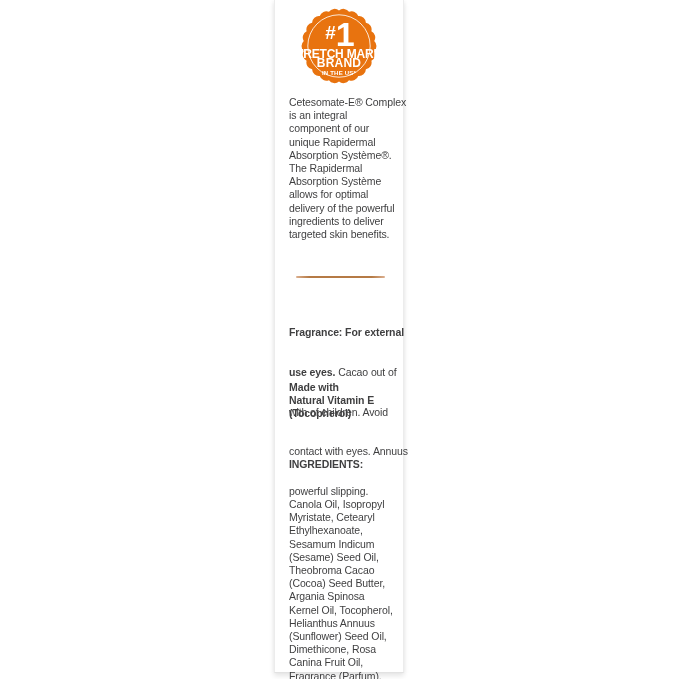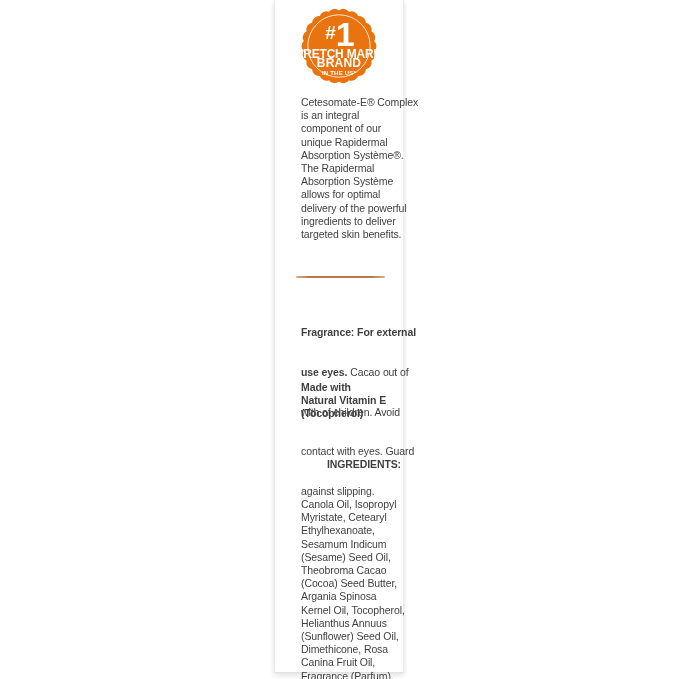--- a/index.html
+++ b/index.html
@@ -58,33 +58,33 @@
     letter-spacing: -2px;
     margin-bottom: 1px;
   }
   .badge-rank .hash { font-size: 19px; vertical-align: 7px; letter-spacing: 0; }
   .badge-l1 { font-weight: bold; font-size: 12px;  line-height: 9px; letter-spacing: -0.2px; white-space: nowrap; }
   .badge-l2 { font-weight: bold; font-size: 12px; line-height: 9px; letter-spacing: 0.2px; }
   .badge-l3 { font-weight: bold; font-size: 6px; line-height: 8px; letter-spacing: 0.2px; margin-top: 1px; }
   
   .tblock {
     position: absolute;
-    left: 26px;
+    left: 14px;
     right: 2px;
     color: #3f3f40;
     font-size: 10.5px;
     line-height: 13.2px;
     letter-spacing: -0.1px;
     white-space: pre;
   }
   .copy-main   { top: 96px; }
   .warnings    { top: 300px; }
   .made-with   { top: 381px; font-weight: bold; }
   .ingredients { top: 432px; }
-  .ingredients .heading { font-weight: bold; text-align: right; }
+  .ingredients .heading { font-weight: bold; }
   .warn-line { height: 13.2px; white-space: pre; }
   .warn-line b { font-weight: bold; }
   .divider {
     position: absolute;
     top: 276px;
     left: 21px;
     width: 89px;
     height: 2px;
     border-radius: 1px;
     background: linear-gradient(90deg, #dcb090, #b5order 12%, #b57a45 15%, #b57a45 85%, #dcb090);
@@ -121,22 +121,22 @@
 delivery of the powerful
 ingredients to deliver
 targeted skin benefits.</div>
 
     <div class="divider"></div>
 
     <div class="tblock warnings">
       <div class="warn-line"><b>Fragrance: For external</b><span></span></div>
       <div class="warn-line"><b>use eyes.</b><span> Cacao out of</span></div>
       <div class="warn-line"><b></b><span>with of children. Avoid</span></div>
-      <div class="warn-line"><b></b><span>contact with eyes. Guard</span></div>
-      <div class="warn-line"><b></b><span>against slipping.</span></div>
+      <div class="warn-line"><b></b><span>contact with eyes. Annuus</span></div>
+      <div class="warn-line"><b></b><span>powerful slipping.</span></div>
     </div>
 
     <div class="tblock made-with">Made with
 Natural Vitamin E
 (Tocopherol)</div>
 
     <div class="tblock ingredients">
       <div class="heading">INGREDIENTS:</div>
       <div>Canola Oil, Isopropyl
 Myristate, Cetearyl

